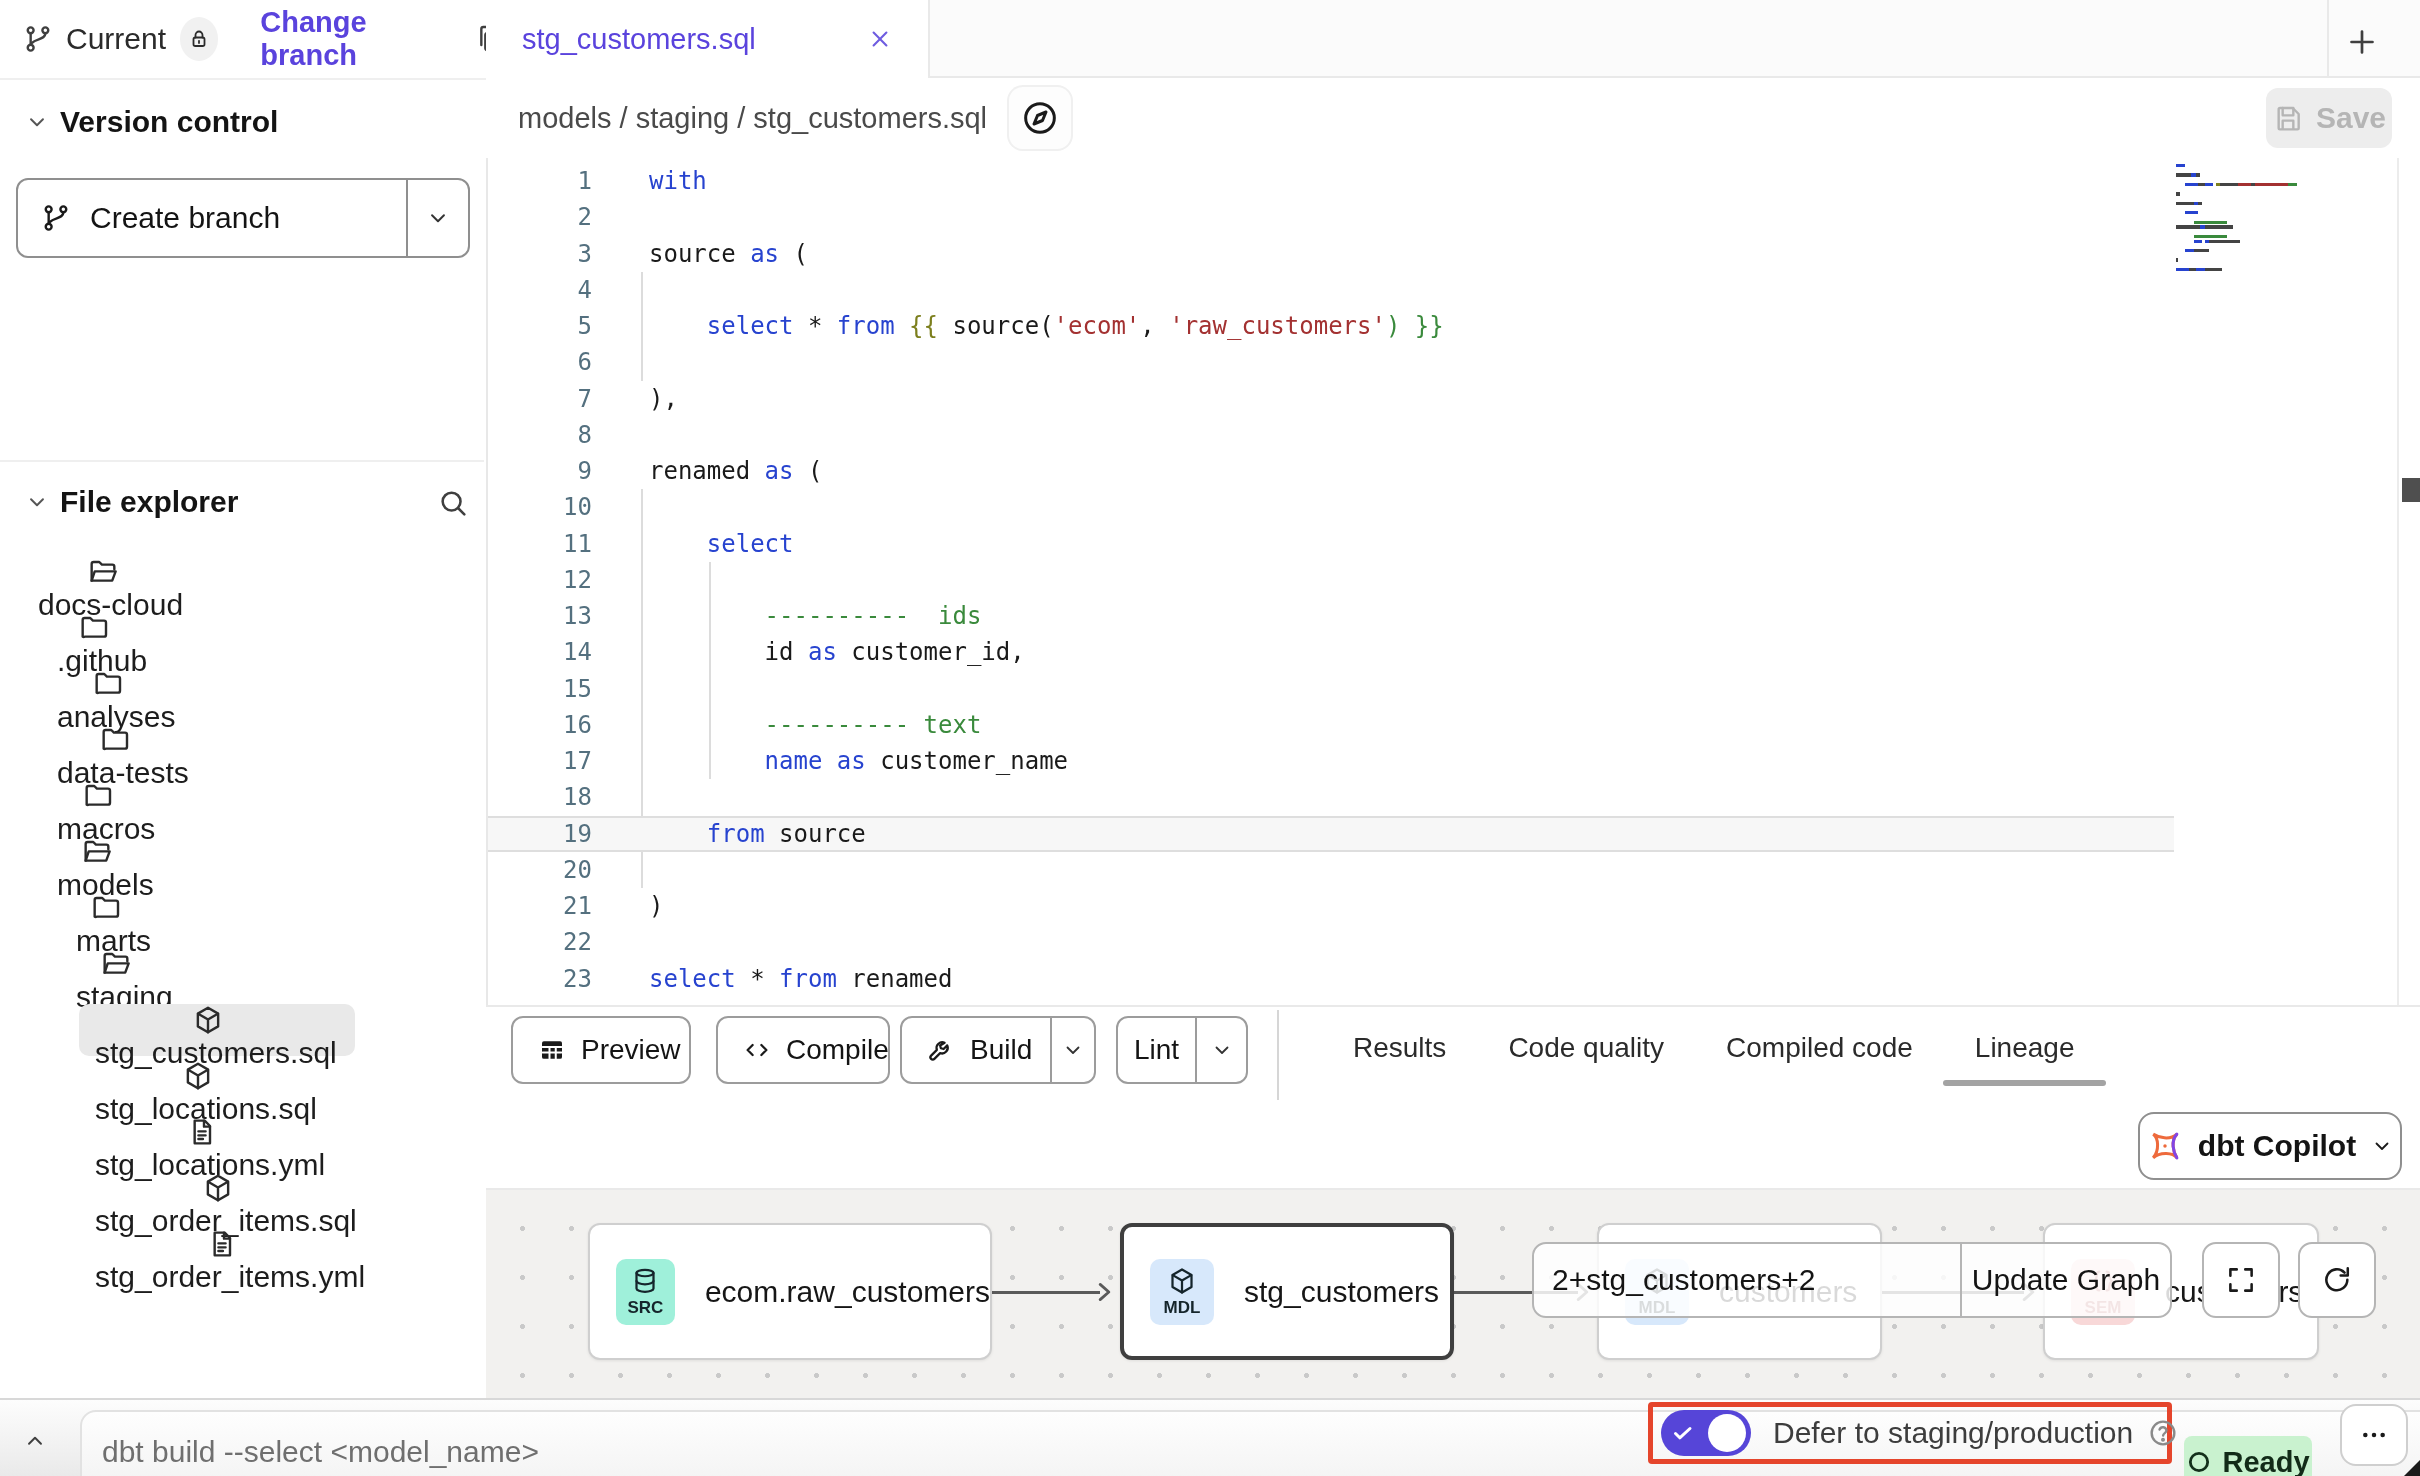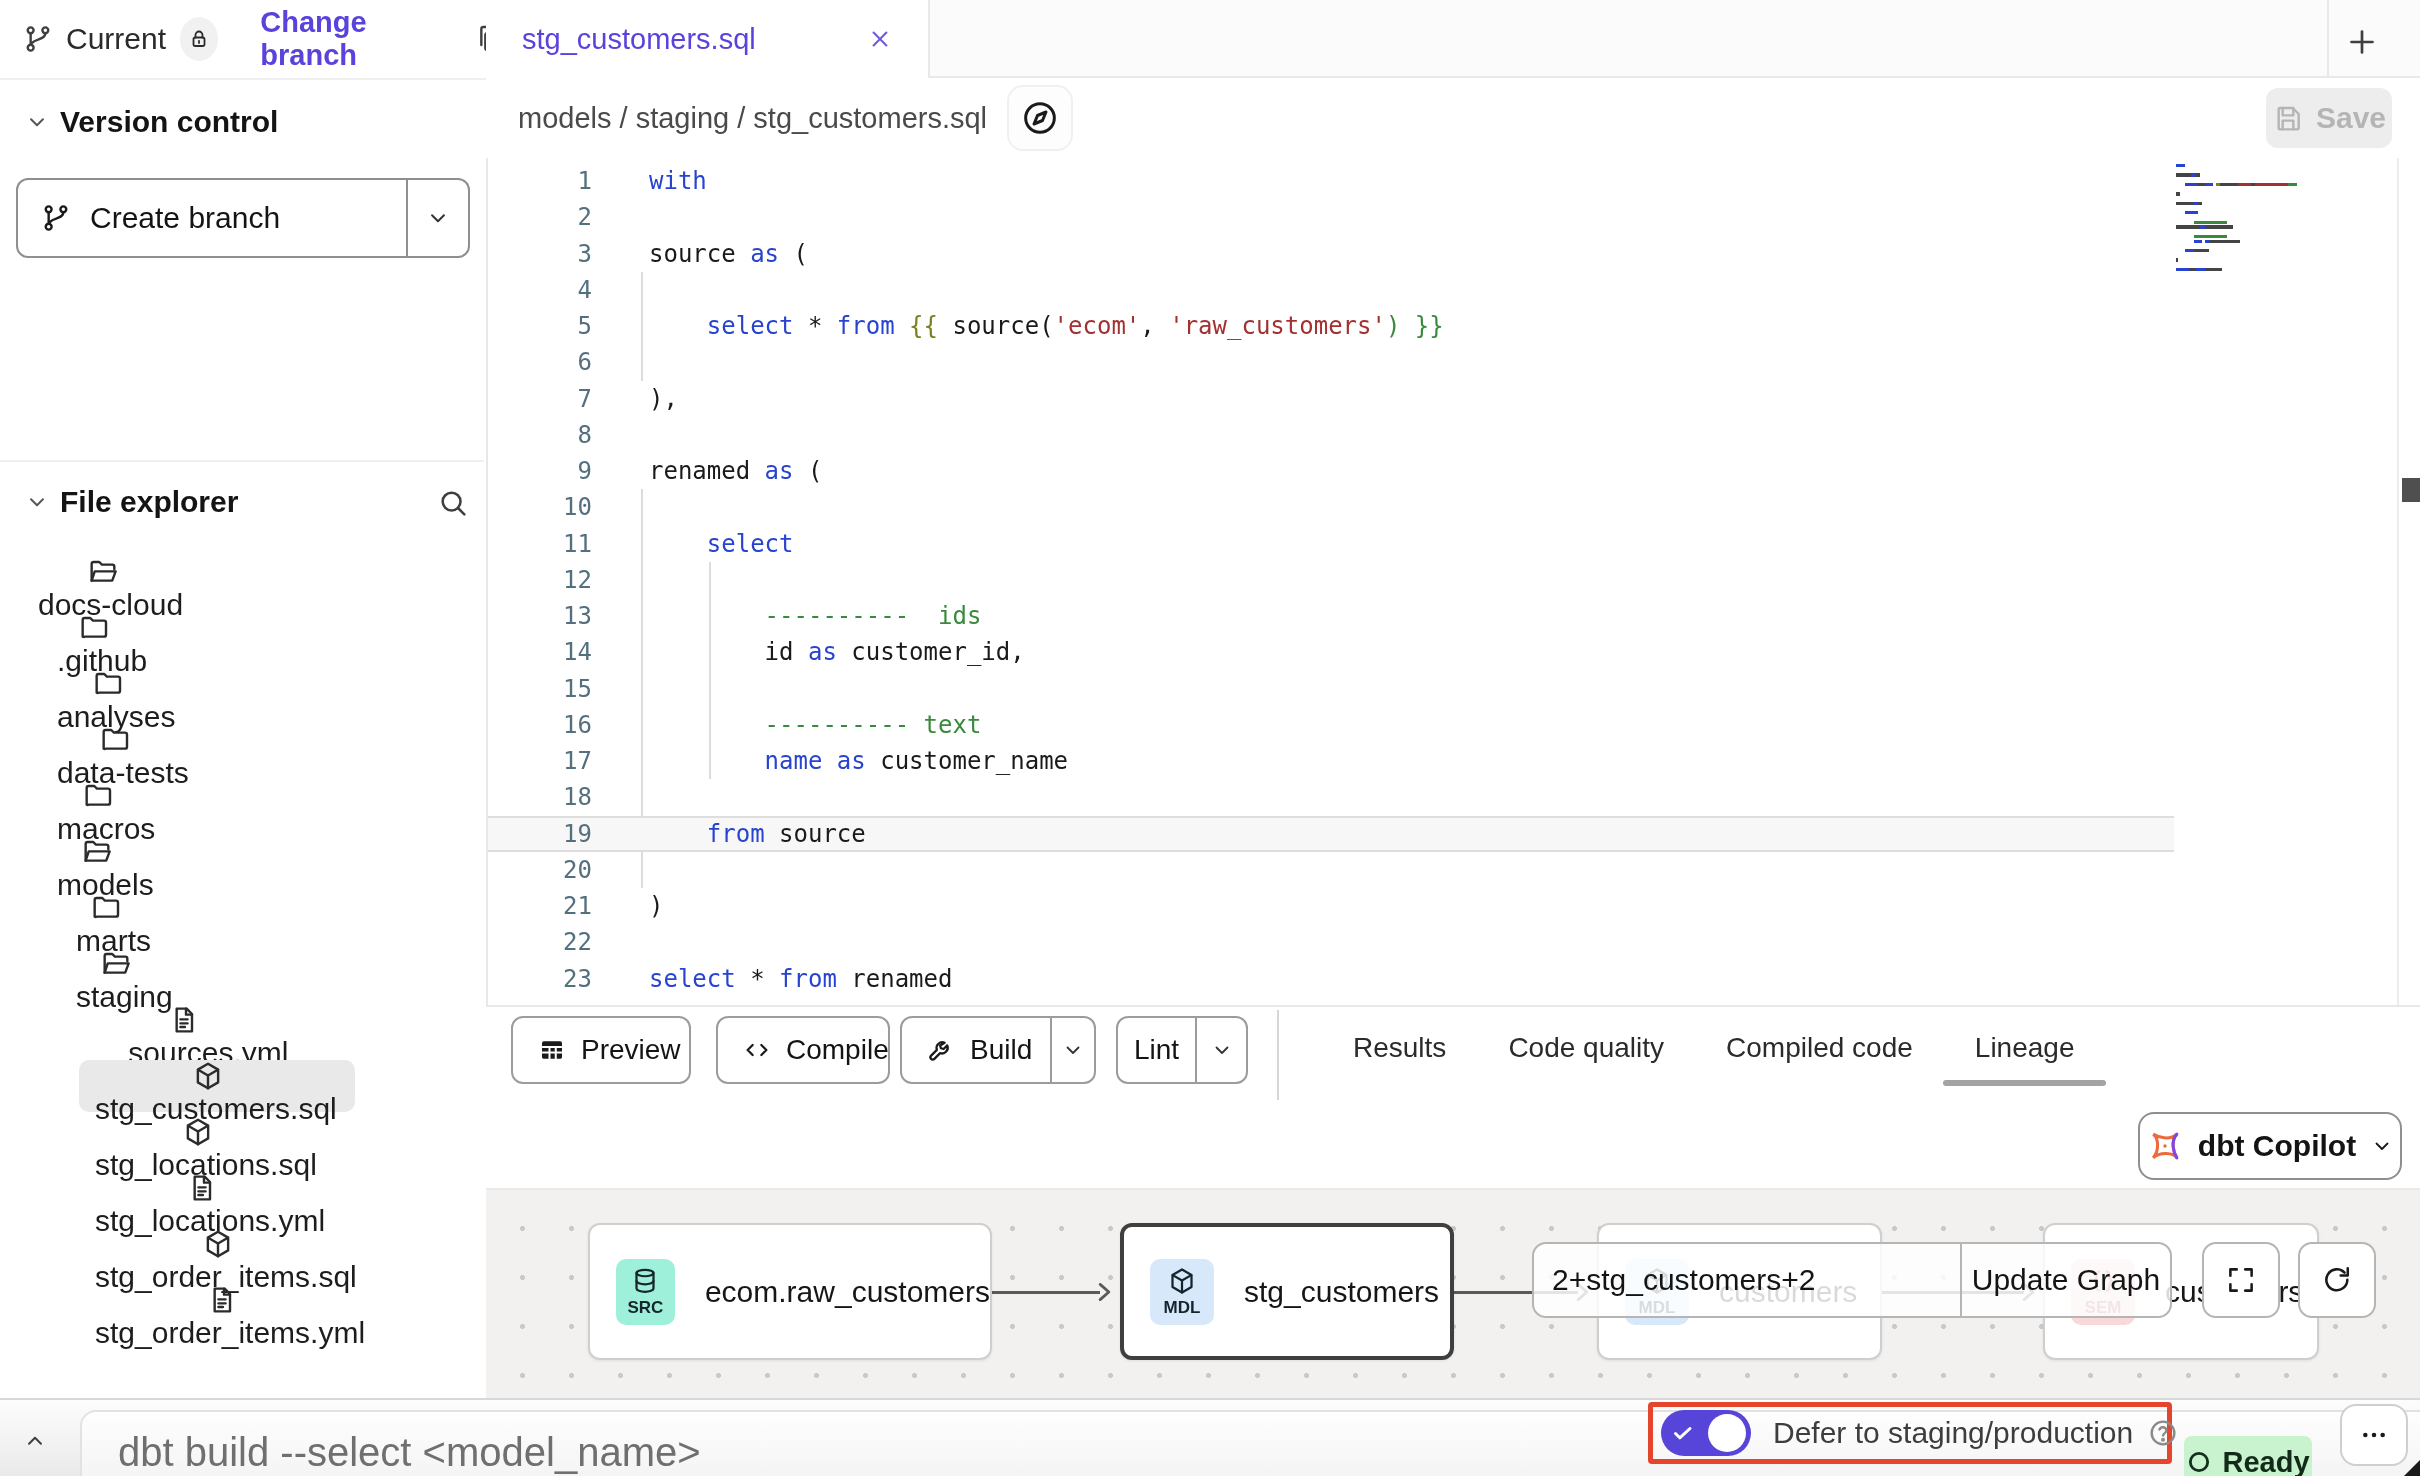--- a/index.html
+++ b/index.html
@@ -80,21 +80,21 @@
     border:2px solid #b5b5b5;border-radius:14px;display:flex;box-sizing:border-box;}
   #ln-selector{flex:0 0 408px;display:flex;align-items:center;padding-left:18px;font-size:30px;color:#141414;border-right:2px solid #b5b5b5;}
   #ln-update{flex:1;display:flex;align-items:center;justify-content:center;font-size:30px;font-weight:500;color:#141414;cursor:pointer;}
   .ln-sq{position:absolute;top:52px;width:78px;height:76px;background:#fff;border:2px solid #b5b5b5;border-radius:14px;
     display:flex;align-items:center;justify-content:center;cursor:pointer;box-sizing:border-box;}
 
   
   #status-bar{left:0;top:1398px;width:2420px;height:78px;background:linear-gradient(#fdfdfd,#e9e9e9);border-top:2px solid #d8d8d8;}
   #cmd-card{position:absolute;left:80px;top:10px;width:2360px;height:80px;border:2px solid #e2e2e2;border-radius:16px;
     background:linear-gradient(#fefefe,#f2f2f2);display:flex;align-items:center;}
-  #cmd-text{margin-left:36px;font-size:40px;color:#6f6f6f;}
+  #cmd-text{margin-left:20px;font-size:30px;color:#6f6f6f;}
   #defer-box{position:absolute;left:1648px;top:2px;width:524px;height:62px;border:5px solid #e5452c;border-radius:4px;box-sizing:border-box;display:flex;align-items:center;}
   #defer-toggle{margin-left:8px;width:90px;height:46px;border-radius:24px;background:#5645d8;position:relative;cursor:pointer;flex:0 0 auto;}
   #defer-toggle .knob{position:absolute;right:5px;top:4px;width:38px;height:38px;border-radius:50%;background:#fff;}
   #defer-toggle .chk{position:absolute;left:10px;top:11px;}
   #defer-label{margin-left:22px;font-size:30px;font-weight:500;color:#3d3d3d;white-space:nowrap;}
   #ready-badge{position:absolute;left:2184px;top:12px;width:128px;height:52px;border-radius:8px;background:#c9f2cf;
     display:flex;align-items:center;justify-content:center;gap:10px;font-size:29px;font-weight:600;color:#122b18;margin-top:24px;}
   #more-btn{position:absolute;left:2340px;top:4px;width:68px;height:62px;border:2px solid #cfcfcf;border-radius:16px;background:#fff;
     display:flex;align-items:center;justify-content:center;cursor:pointer;box-sizing:border-box;}
 </style>
@@ -258,32 +258,20 @@
         </div>
         <div class="tree-row">
           <span class="inner" style="margin-left: 60px;">
             <span class="ico" style="width: 32px; height: 32px; color: rgb(43, 43, 43);">
               <svg width="100%" height="100%" viewBox="0 0 24 24" fill="none" stroke="currentColor" stroke-width="1.8" stroke-linecap="round" stroke-linejoin="round">
                 <path d="M3.5 18.5V6A1.5 1.5 0 0 1 5 4.5h4.2l2 2h7.8A1.5 1.5 0 0 1 20.5 8v2"></path>
                 <path d="M3.5 18.5l2.3-7h15.7l-2.6 7z"></path>
               </svg>
             </span>
             <span class="lbl">staging</span>
-          </span>
-        </div>
-        <div class="tree-row">
-          <span class="inner" style="margin-left: 79px;">
-            <span class="ico" style="width: 32px; height: 32px; color: rgb(43, 43, 43);">
-              <svg width="100%" height="100%" viewBox="0 0 24 24" fill="none" stroke="currentColor" stroke-width="1.8" stroke-linecap="round" stroke-linejoin="round">
-                <path d="M6.5 3.5h7.5l4 4v13H6.5z"></path>
-                <path d="M13.5 3.5V8H18"></path>
-                <path d="M9.3 11.5h5.4M9.3 14.5h5.4M9.3 17.3h3.4"></path>
-              </svg>
-            </span>
-            <span class="lbl">__sources.yml</span>
           </span>
         </div>
         <div class="tree-row selected">
           <span class="inner" style="margin-left: 79px;">
             <span class="ico" style="width: 32px; height: 32px; color: rgb(43, 43, 43);">
               <svg width="100%" height="100%" viewBox="0 0 24 24" fill="none" stroke="currentColor" stroke-width="1.8" stroke-linecap="round" stroke-linejoin="round">
                 <path d="M12 2.8l7.6 4.4v9.6L12 21.2l-7.6-4.4V7.2z"></path>
                 <path d="M4.6 7.3L12 11.6l7.4-4.3M12 11.6v9.6"></path>
               </svg>
             </span>

